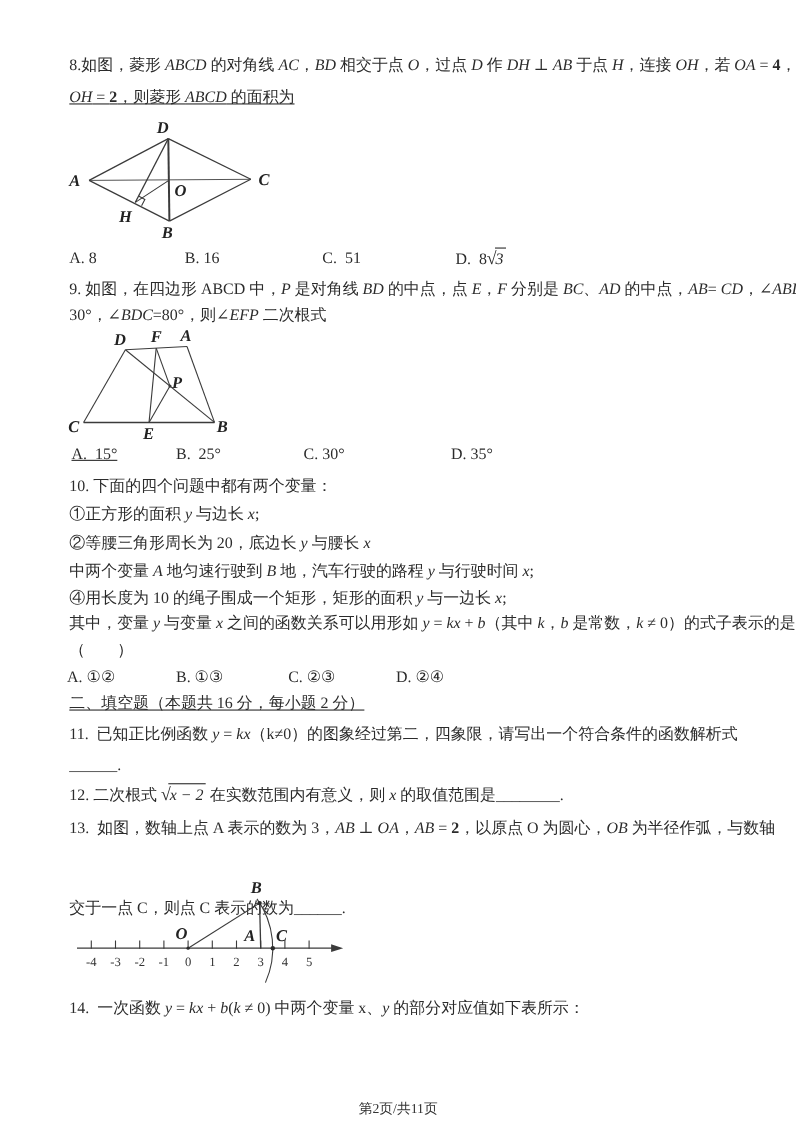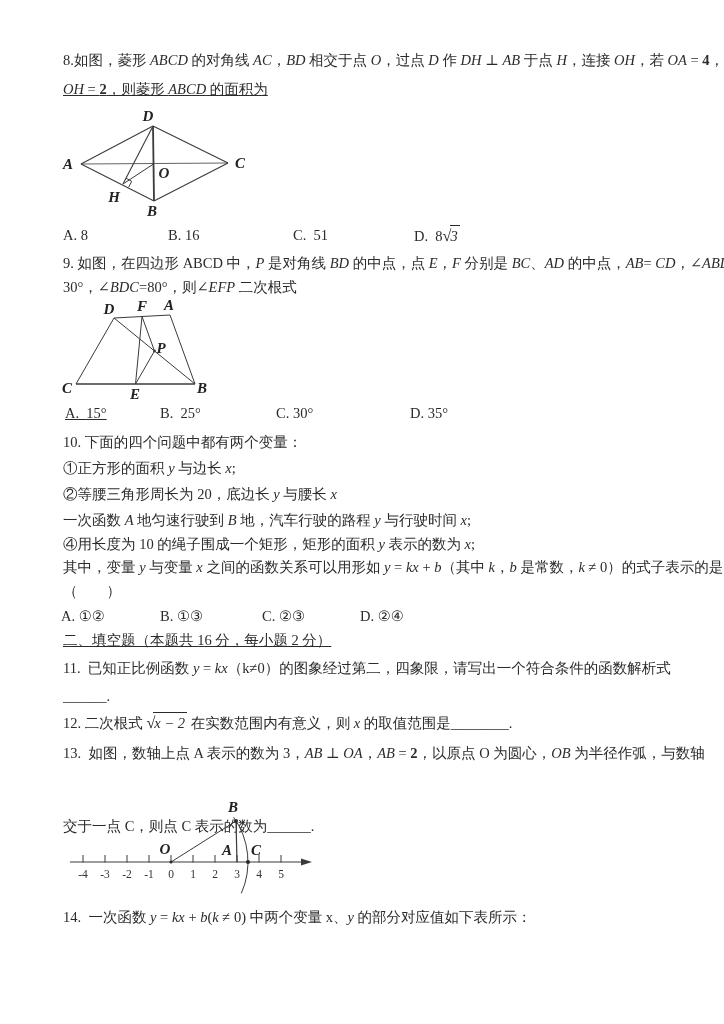--- a/index.html
+++ b/index.html
@@ -27,22 +27,22 @@
   <div id="content">
       <div class="line" style="top: 50px; left: 63px;"><span>8.如图，菱形 </span><span class="it">ABCD</span><span> 的对角线 </span><span class="it">AC</span><span>，</span><span class="it">BD</span><span> 相交于点 </span><span class="it">O</span><span>，过点 </span><span class="it">D</span><span> 作 </span><span class="it">DH</span><span> ⊥ </span><span class="it">AB</span><span> 于点 </span><span class="it">H</span><span>，连接 </span><span class="it">OH</span><span>，若 </span><span class="it">OA</span><span> = </span><span class="bd">4</span><span>，</span></div>
       <div class="line" style="top: 79px; left: 63px; text-decoration: underline;"><span class="it">OH</span><span> = </span><span class="bd">2</span><span>，则菱形 </span><span class="it">ABCD</span><span> 的面积为</span></div>
       <div class="line" style="top: 225px;"><span class="opt" style="left: 63px;"><span>A. 8</span></span><span class="opt" style="left: 168px;"><span>B. 16</span></span><span class="opt" style="left: 293px;"><span>C.  51</span></span><span class="opt" style="left: 414px;"><span>D.  8</span><span class="sq"><span class="rsym">√</span><span class="rbar">3</span></span></span></div>
       <div class="line" style="top: 253px; left: 63px;"><span>9. 如图，在四边形 ABCD 中，</span><span class="it">P</span><span> 是对角线 </span><span class="it">BD</span><span> 的中点，点 </span><span class="it">E</span><span>，</span><span class="it">F</span><span> 分别是 </span><span class="it">BC</span><span>、</span><span class="it">AD</span><span> 的中点，</span><span class="it">AB</span><span>= </span><span class="it">CD</span><span>，∠</span><span class="it">ABD</span></div>
       <div class="line" style="top: 277px; left: 63px;"><span>30°，∠</span><span class="it">BDC</span><span>=80°，则∠</span><span class="it">EFP</span><span> 二次根式</span></div>
       <div class="line" style="top: 403px;"><span class="opt" style="left: 65px; text-decoration: underline;"><span>A.  15°</span></span><span class="opt" style="left: 160px;"><span>B.  25°</span></span><span class="opt" style="left: 276px;"><span>C. 30°</span></span><span class="opt" style="left: 370px; margin-left: 40px;"><span>D. 35°</span></span></div>
       <div class="line" style="top: 432px; left: 63px;"><span>10. 下面的四个问题中都有两个变量：</span></div>
       <div class="line" style="top: 458px; left: 63px;"><span>①正方形的面积 </span><span class="it">y</span><span> 与边长 </span><span class="it">x</span><span>;</span></div>
       <div class="line" style="top: 484px; left: 63px;"><span>②等腰三角形周长为 20，底边长 </span><span class="it">y</span><span> 与腰长 </span><span class="it">x</span></div>
-      <div class="line" style="top: 510px; left: 63px;"><span>一次函数 </span><span class="it">A</span><span> 地匀速行驶到 </span><span class="it">B</span><span> 地，汽车行驶的路程 </span><span class="it">y</span><span> 与行驶时间 </span><span class="it">x</span><span>;</span></div>
-      <div class="line" style="top: 534px; left: 63px;"><span>④用长度为 10 的绳子围成一个矩形，矩形的面积 </span><span class="it">y</span><span> 表示的数为 </span><span class="it">x</span><span>;</span></div>
+      <div class="line" style="top: 510px; left: 63px;"><span>中两个变量 </span><span class="it">A</span><span> 地匀速行驶到 </span><span class="it">B</span><span> 地，汽车行驶的路程 </span><span class="it">y</span><span> 与行驶时间 </span><span class="it">x</span><span>;</span></div>
+      <div class="line" style="top: 534px; left: 63px;"><span>④用长度为 10 的绳子围成一个矩形，矩形的面积 </span><span class="it">y</span><span> 与一边长 </span><span class="it">x</span><span>;</span></div>
       <div class="line" style="top: 557px; left: 63px;"><span>其中，变量 </span><span class="it">y</span><span> 与变量 </span><span class="it">x</span><span> 之间的函数关系可以用形如 </span><span class="it">y</span><span> = </span><span class="it">kx</span><span> + </span><span class="it">b</span><span>（其中 </span><span class="it">k</span><span>，</span><span class="it">b</span><span> 是常数，</span><span class="it">k</span><span> ≠ 0）的式子表示的是</span></div>
       <div class="line" style="top: 581px; left: 63px;"><span>（　　）</span></div>
       <div class="line" style="top: 606px;"><span class="opt" style="left: 61px;"><span>A. ①②</span></span><span class="opt" style="left: 160px;"><span>B. ①③</span></span><span class="opt" style="left: 262px;"><span>C. ②③</span></span><span class="opt" style="left: 360px;"><span>D. ②④</span></span></div>
       <div class="line" style="top: 630px; left: 63px; text-decoration: underline;"><span>二、填空题（本题共 16 分，每小题 2 分）</span></div>
       <div class="line" style="top: 658px; left: 63px;"><span>11.  已知正比例函数 </span><span class="it">y</span><span> = </span><span class="it">kx</span><span>（k≠0）的图象经过第二，四象限，请写出一个符合条件的函数解析式</span></div>
       <div class="line" style="top: 686px; left: 63px;"><span>______.</span></div>
       <div class="line" style="top: 712px; left: 63px;"><span>12. 二次根式 </span><span class="sq"><span class="rsym">√</span><span class="rbar">x − 2</span></span><span> 在实数范围内有意义，则 </span><span class="it">x</span><span> 的取值范围是________.</span></div>
       <div class="line" style="top: 743px; left: 63px;"><span>13.  如图，数轴上点 A 表示的数为 3，</span><span class="it">AB</span><span> ⊥ </span><span class="it">OA</span><span>，</span><span class="it">AB</span><span> = </span><span class="bd">2</span><span>，以原点 O 为圆心，</span><span class="it">OB</span><span> 为半径作弧，与数轴</span></div>
       <div class="line" style="top: 770px; left: 63px; margin-top: 46px;"><span>交于一点 C，则点 C 表示的数为______.</span></div>
       <div class="line" style="top: 907px; left: 63px;"><span>14.  一次函数 </span><span class="it">y</span><span> = </span><span class="it">kx</span><span> + </span><span class="it">b</span><span>(</span><span class="it">k</span><span> ≠ 0)</span><span> 中两个变量 x、</span><span class="it">y</span><span> 的部分对应值如下表所示：</span></div>
@@ -113,13 +113,14 @@
     <path d="M 178.6 19.2 A 77 77 0 0 1 186.3 95.3" stroke-width="1"></path>
     <circle cx="181" cy="23" r="2" fill="#2b2b2b" stroke="none"></circle>
     <circle cx="193" cy="64" r="2" fill="#2b2b2b" stroke="none"></circle>
     <circle cx="116" cy="64" r="1.5" fill="#2b2b2b" stroke="none"></circle>
     <text class="lbl" x="110" y="56" text-anchor="middle">O</text>
     <text class="lbl" x="172" y="57" text-anchor="middle">A</text>
     <text class="lbl" x="178" y="14" text-anchor="middle">B</text>
     <text class="lbl" x="201" y="57" text-anchor="middle">C</text>
   </svg>
 
+  <div class="footer">第2页/共11页</div>
 </div>
 
 </body></html>

